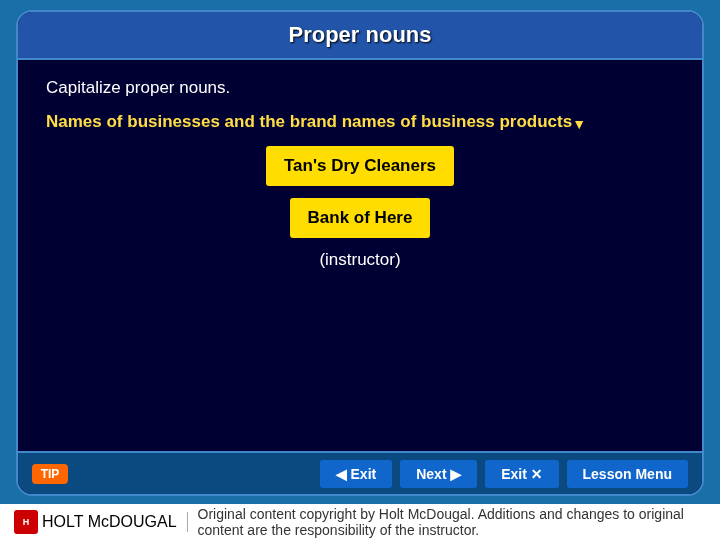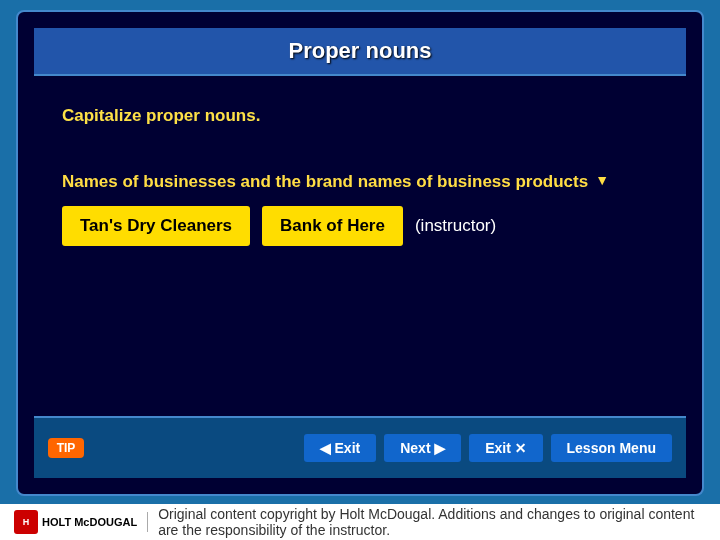--- a/index.html
+++ b/index.html
@@ -17,25 +17,25 @@
     .main-area {
       flex: 1;
       padding: 10px 16px 8px 16px;
       display: flex;
       flex-direction: column;
     }
 
     .slide-container {
       background: #000033;
       border: 2px solid #4488cc;
-      border-radius: 8px;
-      flex: 1;
-      display: flex;
-      flex-direction: column;
-      padding: 16px;
+      border-radius: 16px;
+      flex: 1;
+      display: flex;
+      flex-direction: column;
+      padding: 0;
       overflow: hidden;
     }
 
     .slide-title-bar {
       background: #2255aa;
       text-align: center;
       padding: 10px 20px;
       border-bottom: 2px solid #4488cc;
     }
 
@@ -48,46 +48,45 @@
 
     .slide-body {
       padding: 18px 28px;
       display: flex;
       flex-direction: column;
       gap: 14px;
       flex: 1;
     }
 
     .subtitle {
-      color: #fde047;
-      font-size: 17px;
-      font-weight: bold;
-      margin-top: 12px;
+      color: #ffffff;
+      font-size: 17px;
+      font-weight: normal;
     }
 
     .section-label {
       color: #ffdd44;
       font-size: 17px;
       font-weight: bold;
       display: flex;
-      align-items: flex-start;
-      gap: 7px;
-      margin-top: 32px;
+      align-items: flex-end;
+      gap: 0;
     }
 
     .section-label .arrow-down {
       color: #ffdd44;
       font-size: 14px;
     }
 
     .examples-row {
       display: flex;
       align-items: center;
       gap: 12px;
       flex-wrap: nowrap;
+      flex-direction: column;
     }
 
     .example-box {
       background: #ffdd00;
       border: 2px solid #ffdd00;
       border-radius: 3px;
       padding: 8px 16px;
       font-size: 17px;
       font-weight: bold;
       color: #000;
@@ -101,21 +100,21 @@
     }
 
     
     .bottom-bar {
       background: #0a4a80;
       border-top: 2px solid #4488cc;
       padding: 6px 14px;
       display: flex;
       align-items: center;
       gap: 8px;
-      height: 62px;
+      height: 43px;
     }
 
     .tip-badge {
       background: #ff6600;
       color: #fff;
       font-size: 12px;
       font-weight: bold;
       border-radius: 4px;
       padding: 3px 8px;
       min-width: 36px;
@@ -170,22 +169,22 @@
       border-radius: 3px;
       display: flex;
       align-items: center;
       justify-content: center;
       color: #fff;
       font-size: 9px;
       font-weight: bold;
     }
 
     .holt-logo-text {
-      font-size: 11px;
-      font-weight: bold;
+      font-size: 16px;
+      font-weight: normal;
       color: #000;
       text-align: center;
     }
 
     .footer-divider {
       width: 1px;
       height: 20px;
       background: #aaa;
     }
 

